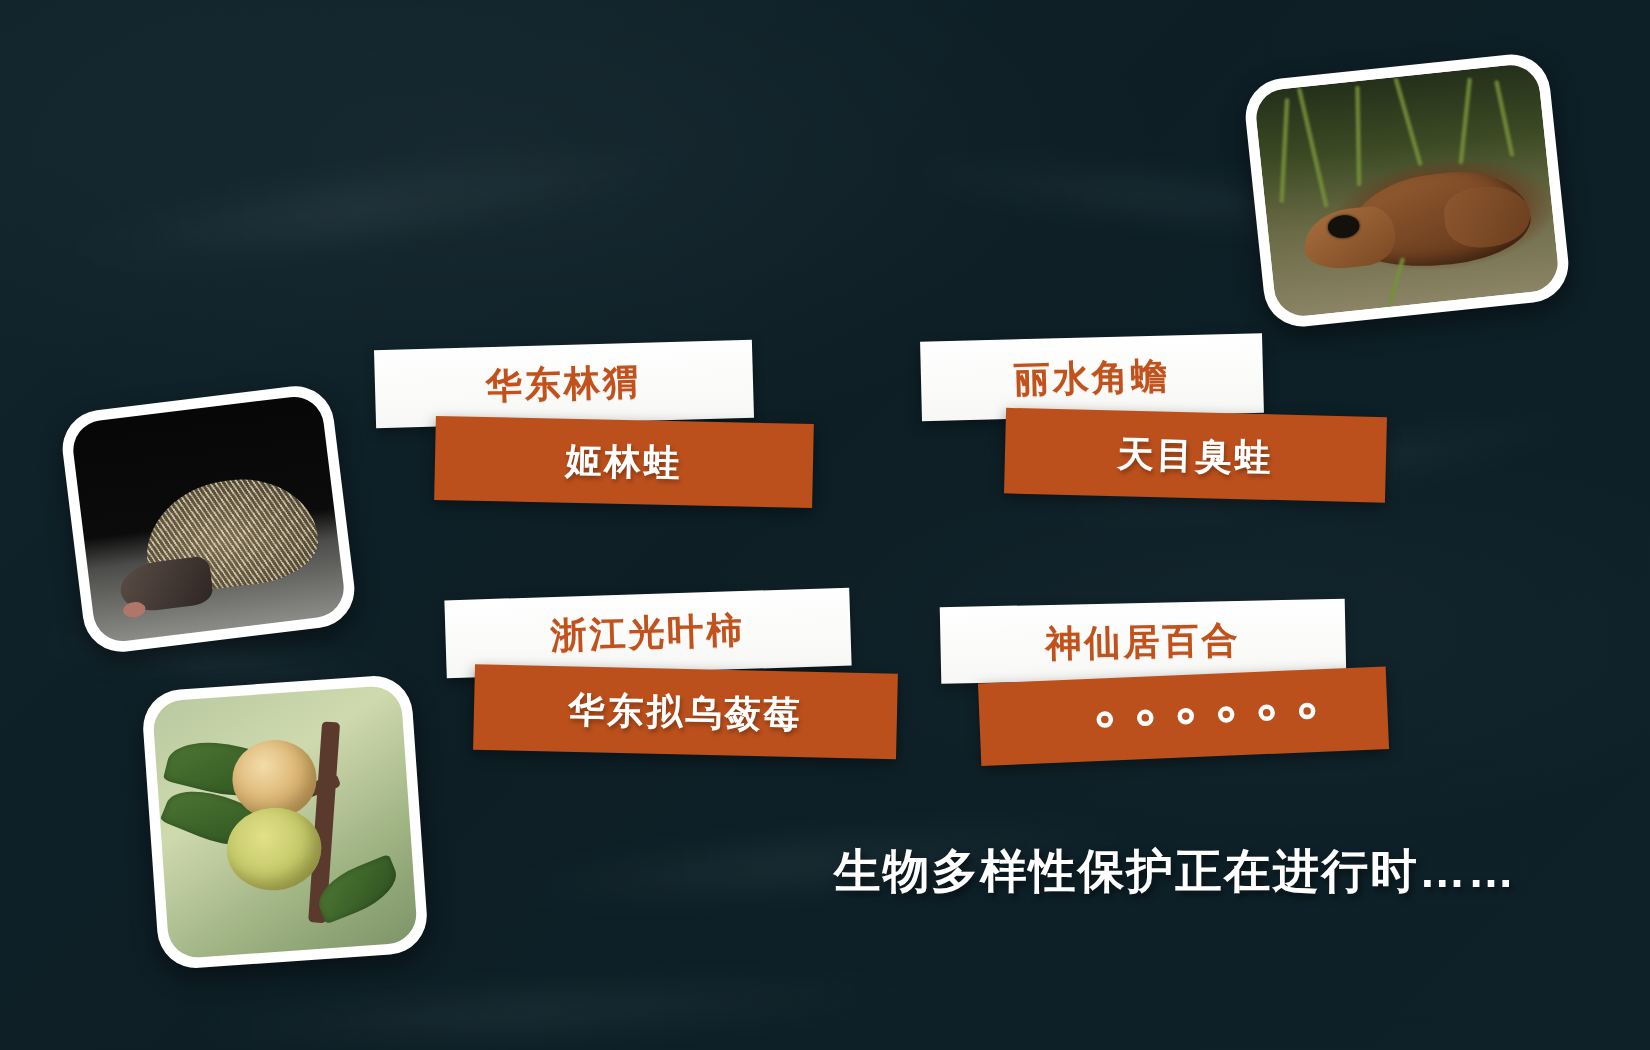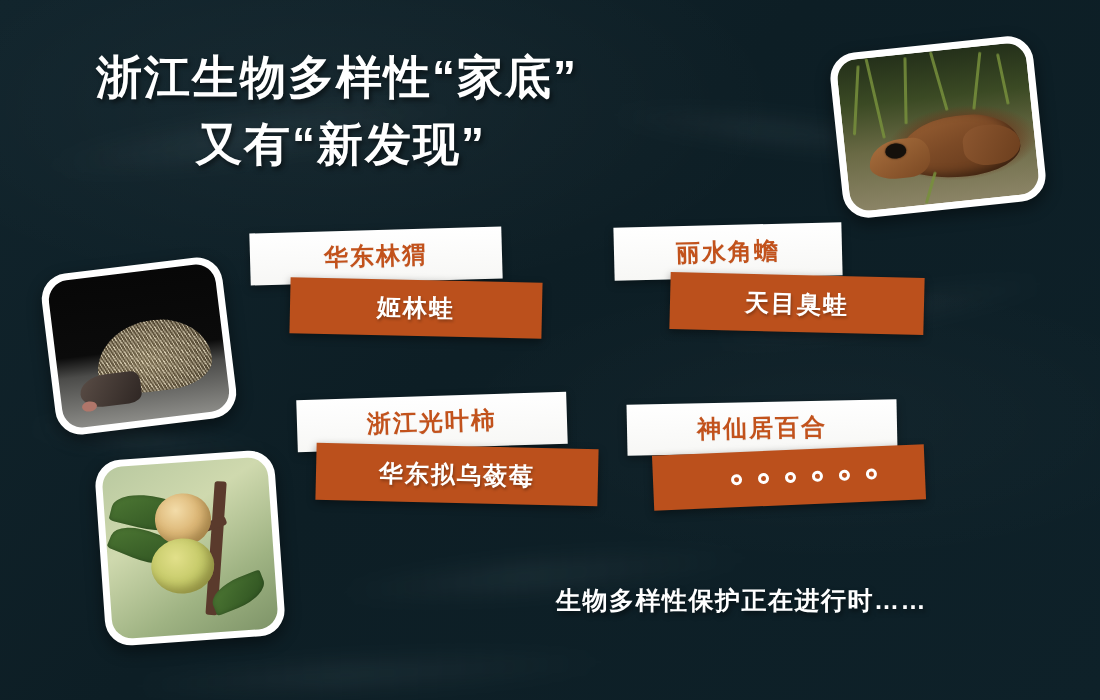--- a/index.html
+++ b/index.html
@@ -47,23 +47,23 @@
     line-height: 1.45;
     text-shadow: 2px 3px 5px rgba(0,0,0,0.55);
   }
   .headline .ln1 { display: block; text-align: left; }
   .headline .ln2 { display: block; text-align: center; padding-right: 70px; }
 
   
   .caption {
     position: absolute;
     left: 556px;
-    top: 584px;
+    top: 560px;
     color: #ffffff;
-    font-size: 25px;
+    font-size: 31px;
     font-weight: bold;
     letter-spacing: 1.5px;
     text-shadow: 2px 3px 5px rgba(0,0,0,0.5);
     white-space: nowrap;
   }
 
   
   .photo {
     position: absolute;
     background: #ffffff;
@@ -263,24 +263,20 @@
 
 <div class="poster">
 
   <div class="tex t1"></div>
   <div class="tex t2"></div>
   <div class="tex t3"></div>
   <div class="tex t4"></div>
   <div class="tex t5"></div>
   <div class="tex t6"></div>
 
-  <div class="headline">
-    <span class="ln1">浙江生物多样性“家底”</span>
-    <span class="ln2">又有“新发现”</span>
-  </div>
 
   <div class="photo frog">
     <div class="inner">
       <div class="grass" style="left:8%;top:4%;width:3px;height:46%;transform:rotate(9deg);"></div>
       <div class="grass" style="left:18%;top:0%;width:3px;height:54%;transform:rotate(-7deg);"></div>
       <div class="grass" style="left:34%;top:2%;width:3px;height:44%;transform:rotate(5deg);"></div>
       <div class="grass" style="left:52%;top:0%;width:3px;height:40%;transform:rotate(-10deg);"></div>
       <div class="grass" style="left:72%;top:3%;width:3px;height:38%;transform:rotate(12deg);"></div>
       <div class="grass" style="left:86%;top:6%;width:3px;height:34%;transform:rotate(-6deg);"></div>
       <div class="body"></div>

